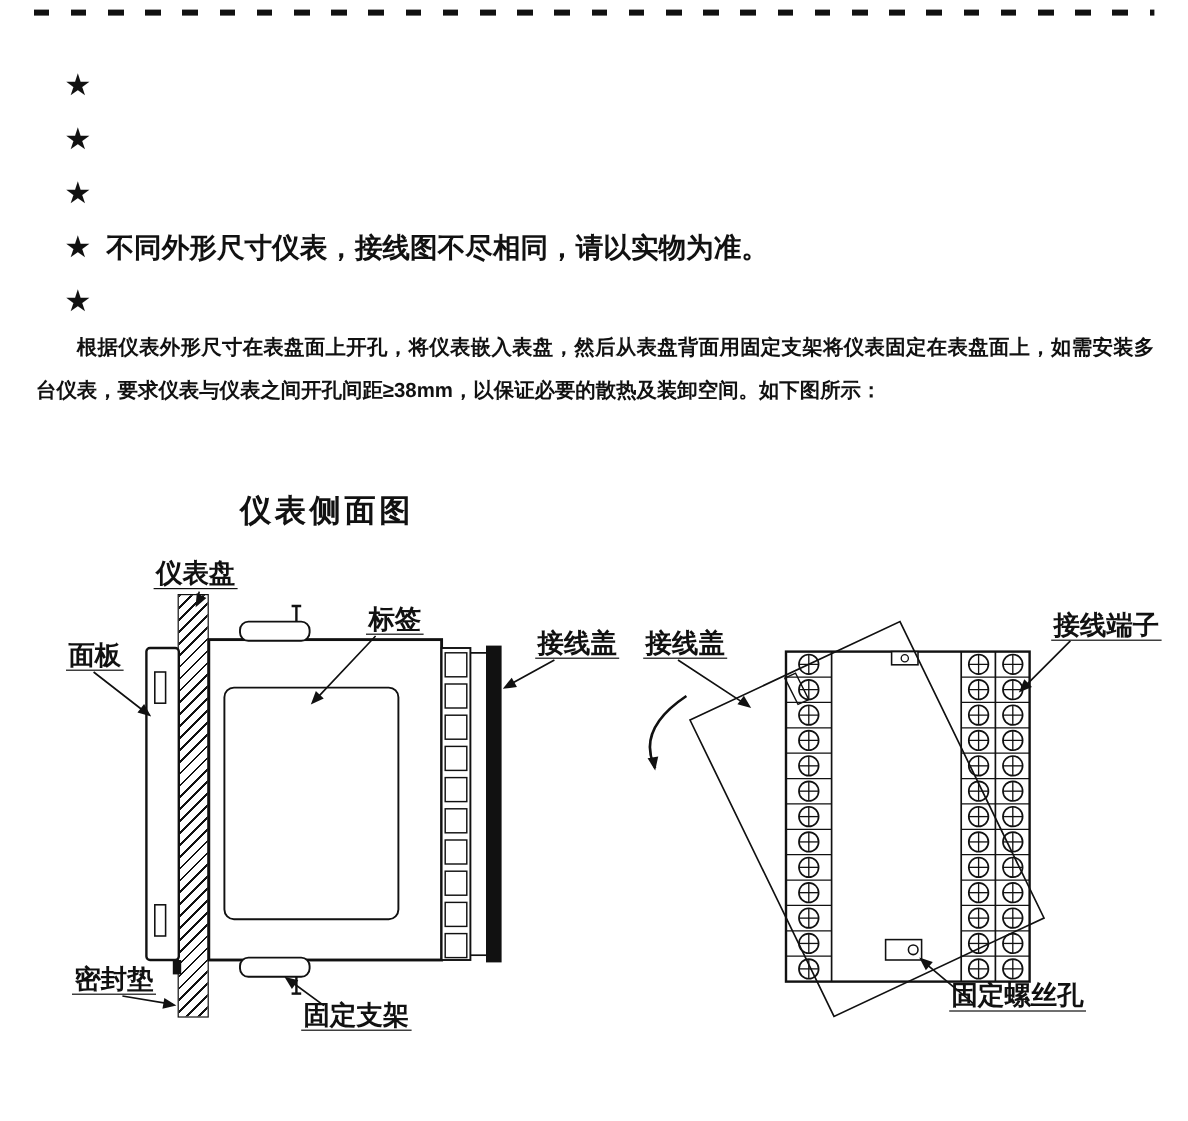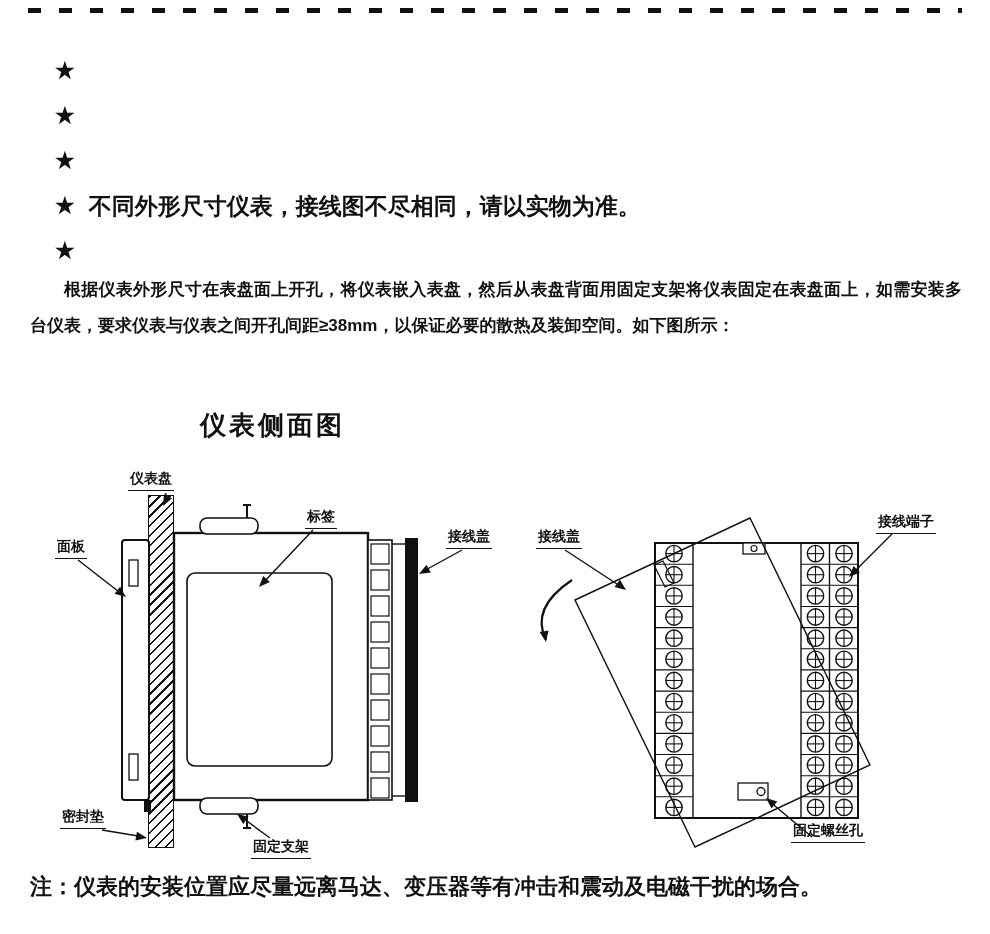--- a/index.html
+++ b/index.html
@@ -19,21 +19,21 @@
     font-weight:bold; line-height:36px; text-indent:2em; text-align:justify; }
 
   .diagram-title { position:absolute; top:408px; left:200px;
     font-family:"DejaVu Serif", serif; font-size:26px; font-weight:bold; letter-spacing:3px;text-align:center; }
 
   .diagram { position:absolute; top:460px; left:30px; width:940px; height:408px; }
   .wall { position:absolute; left:118px; top:35px; width:26px; height:353px;
     border:1.5px solid #111;
     background:repeating-linear-gradient(135deg,#111 0 1.6px,transparent 1.6px 7px); }
   .dsvg { position:absolute; left:0; top:0; }
-  .dlabel { position:absolute; font-family:"DejaVu Serif", serif; font-size:14px;
+  .dlabel { position:absolute; font-family:"DejaVu Serif", serif; font-size:22px;
     font-weight:bold; border-bottom:1.5px solid #111; padding:0 2px 2px;
     line-height:20px; white-space:nowrap; background:transparent; }
 
   .note { position:absolute; top:872px; left:30px; font-size:22px; font-weight:bold; }
 </style>
 </head>
 <body>
 
 <div class="page">
 
@@ -213,15 +213,14 @@
     <div class="dlabel" style="left:25px;  top:76px;">面板</div>
     <div class="dlabel" style="left:275px; top:46px;">标签</div>
     <div class="dlabel" style="left:416px; top:66px;">接线盖</div>
     <div class="dlabel" style="left:30px;  top:346px;">密封垫</div>
     <div class="dlabel" style="left:221px; top:376px;">固定支架</div>
     <div class="dlabel" style="left:506px; top:66px;">接线盖</div>
     <div class="dlabel" style="left:846px; top:51px;">接线端子</div>
     <div class="dlabel" style="left:761px; top:360px;">固定螺丝孔</div>
   </div>
 
-  <div class="note">注：仪表的安装位置应尽量远离马达、变压器等有冲击和震动及电磁干扰的场合。</div>
 
 </div>
 
 </body></html>

